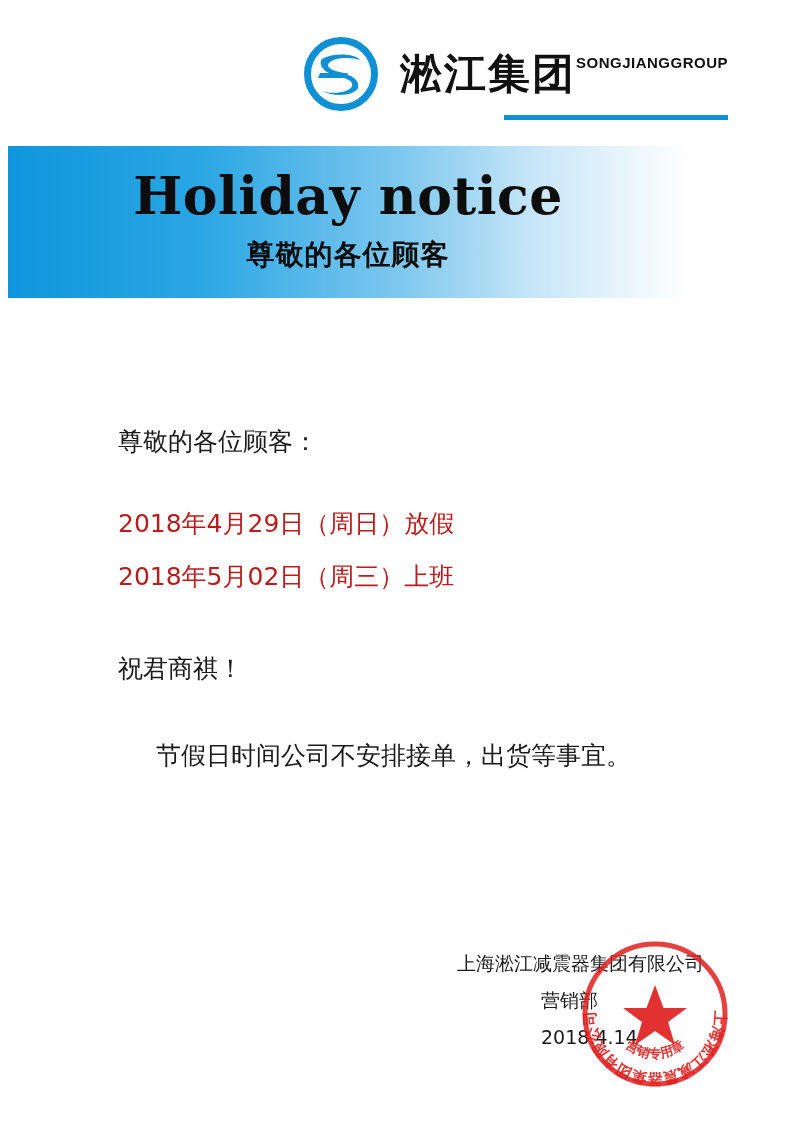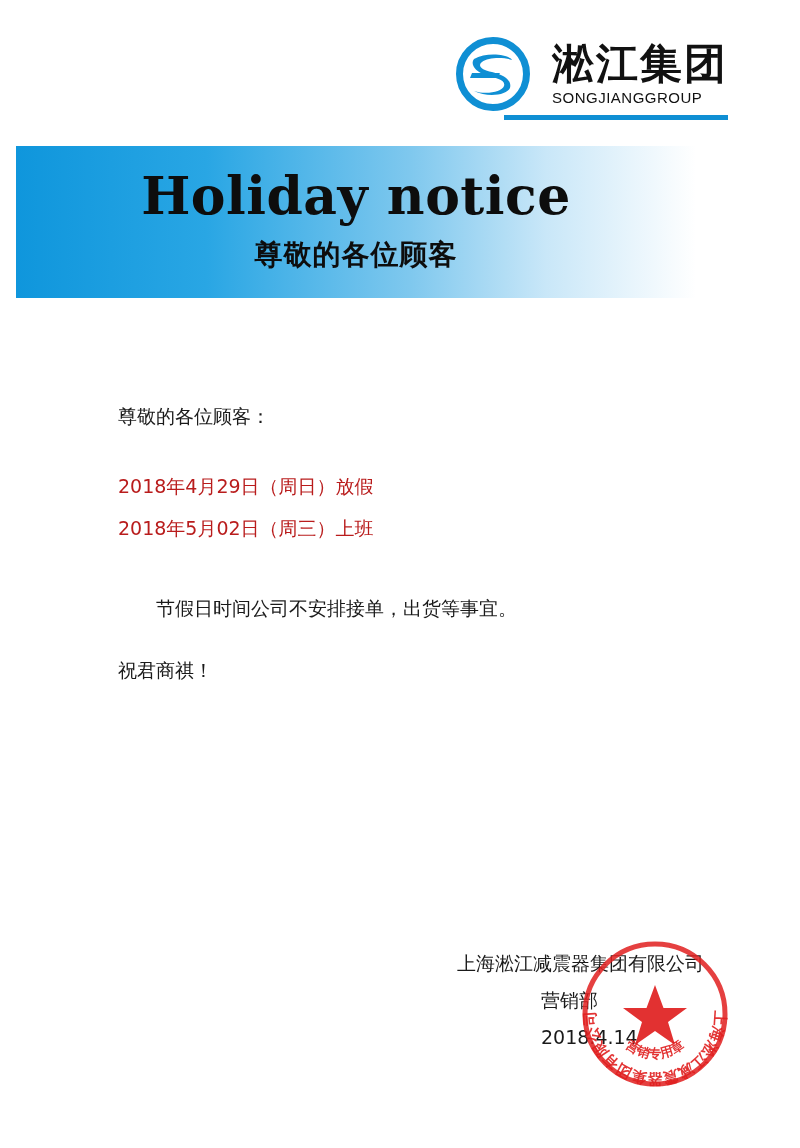--- a/index.html
+++ b/index.html
@@ -41,53 +41,52 @@
   .logo-mark .swoosh {
     position: absolute;
     left: 14px;
     top: 13px;
     width: 46px;
     height: 48px;
   }
   .logo-text {
     margin-left: 22px;
     display: flex;
-    flex-direction: column;
     justify-content: center;
   }
   .logo-cn {
     font-family: "DejaVu Sans", sans-serif;
     font-size: 42px;
     font-weight: bold;
     letter-spacing: 2px;
     line-height: 1.05;
     color: #111111;
   }
   .logo-en {
     font-family: "Liberation Sans", sans-serif;
     font-size: 15px;
-    font-weight: normal;
+    font-weight: bold;
     letter-spacing: 0.5px;
     color: #111111;
     margin-top: 2px;
   }
   .logo-underline {
     position: absolute;
     right: 0;
     bottom: -6px;
     width: 224px;
     height: 5px;
     background: #0f8fd4;
   }
 
   
   .banner {
     position: absolute;
     top: 146px;
-    left: 16px;
+    left: 8px;
     width: 680px;
     height: 152px;
     background: linear-gradient(to right, #0f96dc 0%, #29a6e4 28%, #7fc8ee 58%, #c9e7f8 78%, #ffffff 100%);
     display: flex;
     flex-direction: column;
     align-items: center;
     justify-content: center;
   }
   .banner-title {
     font-family: "DejaVu Serif", serif;
@@ -102,25 +101,25 @@
     font-size: 28px;
     font-weight: bold;
     color: #0d0d0d;
     margin-top: 14px;
     letter-spacing: 1px;
   }
 
   
   .content {
     position: absolute;
-    top: 398px;
+    top: 418px;
     left: 118px;
     width: 580px;
     font-family: "DejaVu Sans", sans-serif;
-    font-size: 19px;
+    font-size: 25px;
     color: #1a1a1a;
     line-height: 1.9;
   }
   .para {
     margin: 0 0 26px 0;
   }
   .para.indent {
     text-indent: 38px;
   }
   .dates {
@@ -185,22 +184,22 @@
   <div class="banner-title">Holiday notice</div>
   <div class="banner-subtitle">尊敬的各位顾客</div>
 </div>
 
 <div class="content">
   <p class="para">尊敬的各位顾客：</p>
   <div class="dates">
     <div class="date-line">2018年4月29日（周日）放假</div>
     <div class="date-line">2018年5月02日（周三）上班</div>
   </div>
+  <p class="para">祝君商祺！</p>
   <p class="para indent gap-large">节假日时间公司不安排接单，出货等事宜。</p>
-  <p class="para">祝君商祺！</p>
 </div>
 
 <div class="signature">
   <div>上海淞江减震器集团有限公司</div>
   <div class="sig-line-2">营销部</div>
   <div class="sig-date">2018.4.14</div>
 </div>
 
 <div class="stamp">
   <svg viewBox="0 0 158 158">

